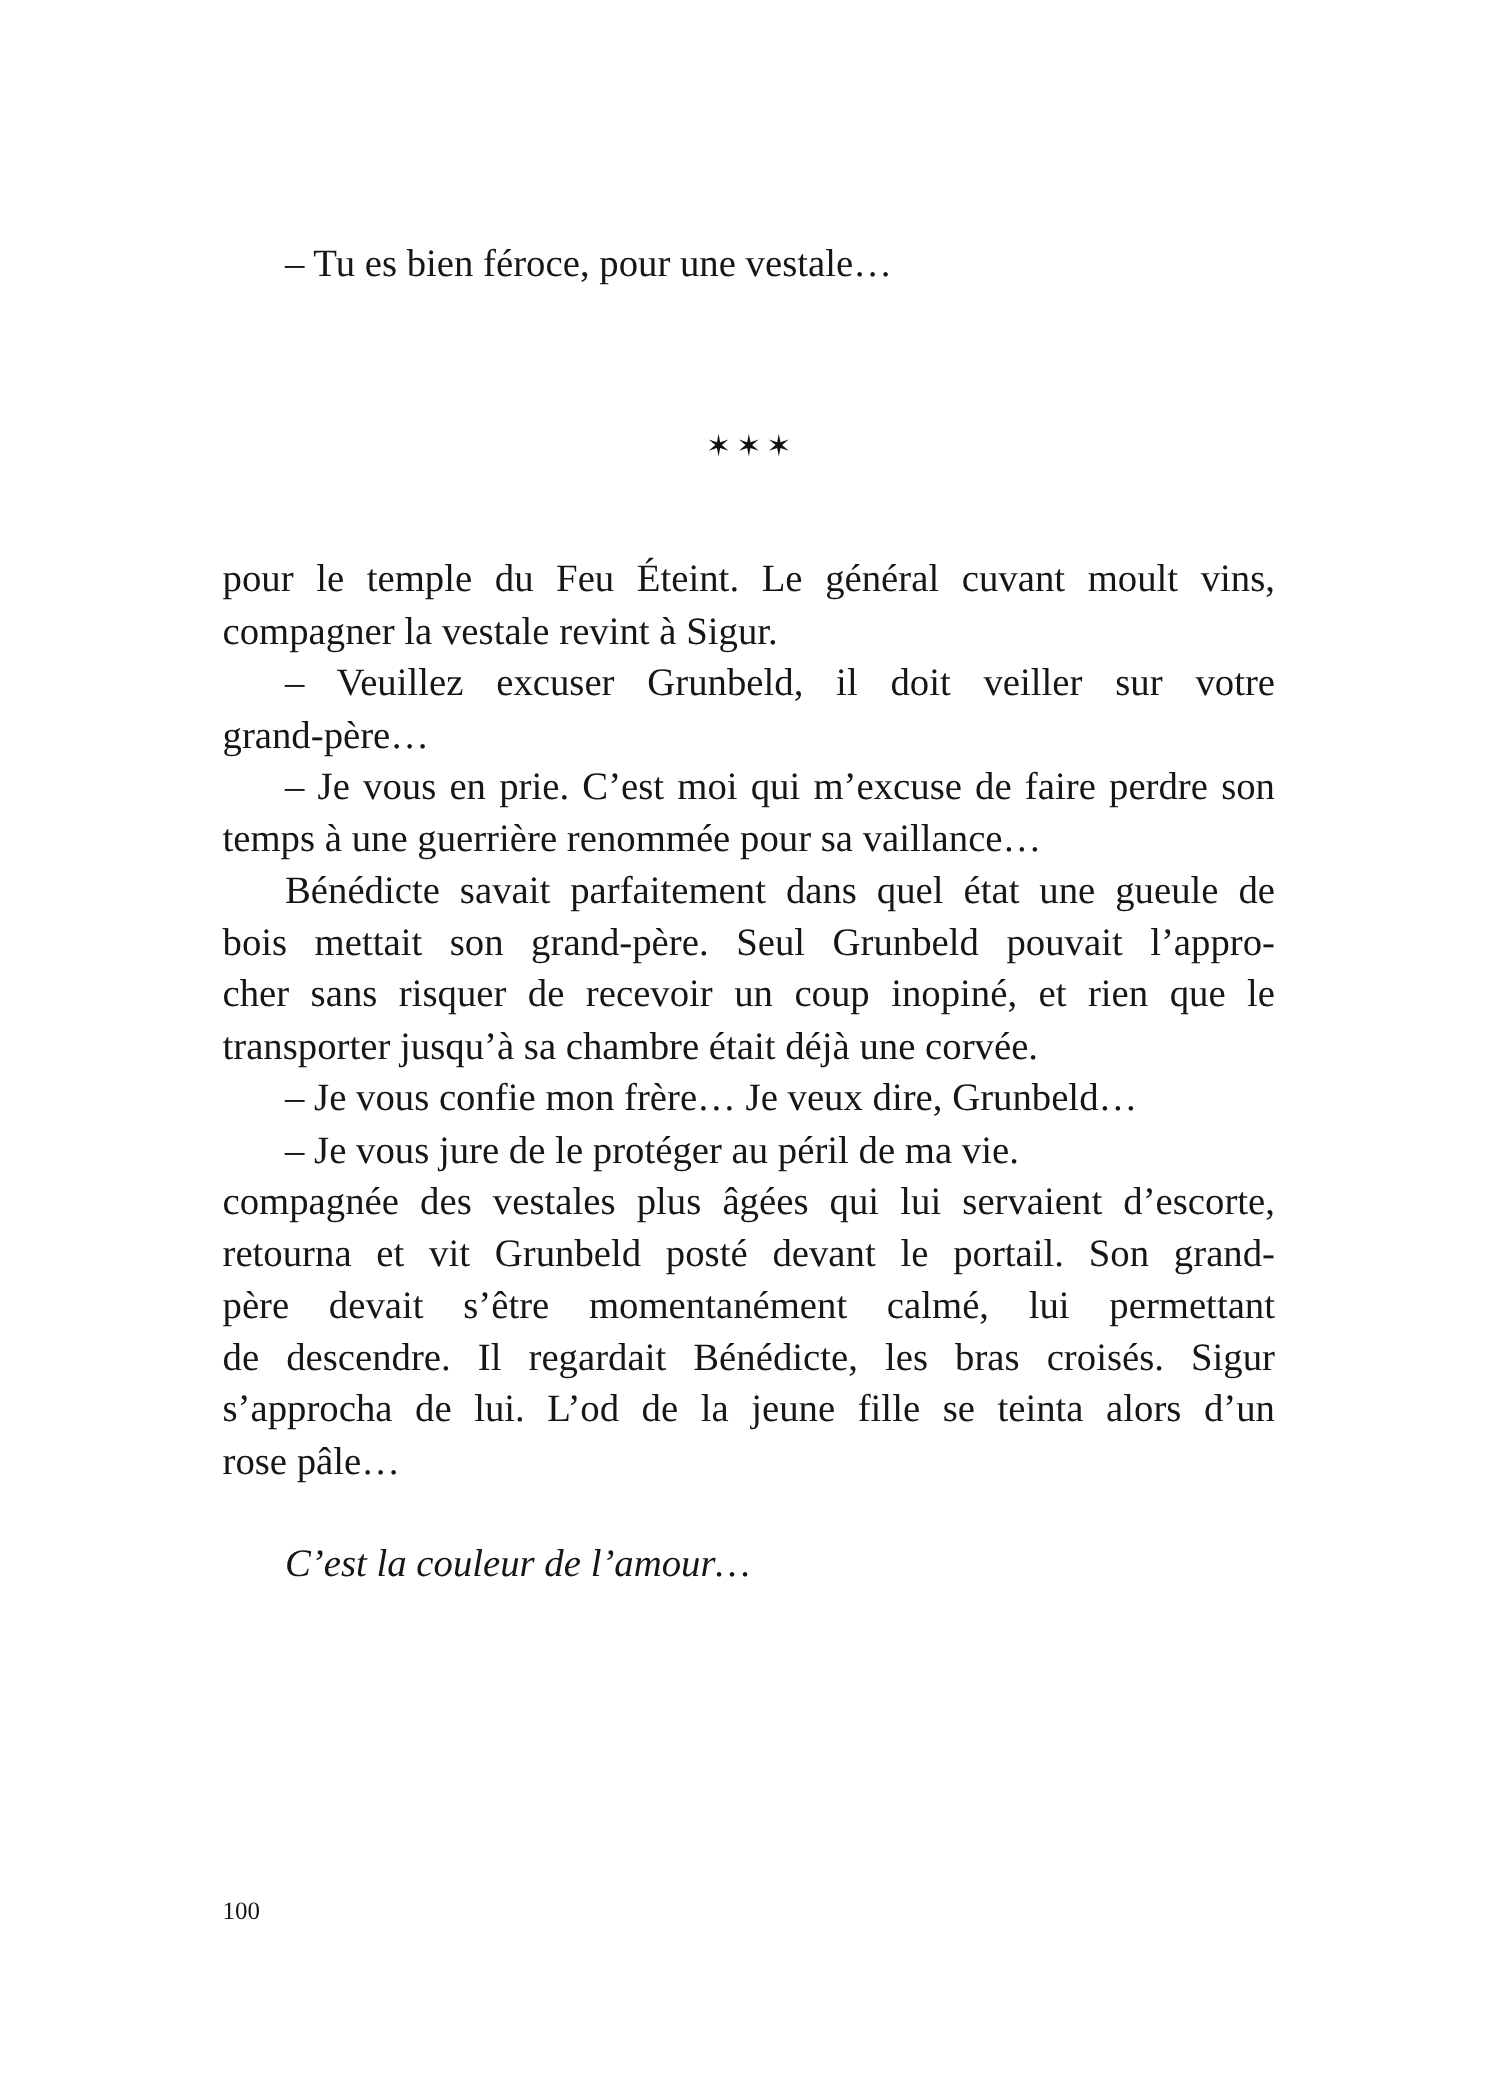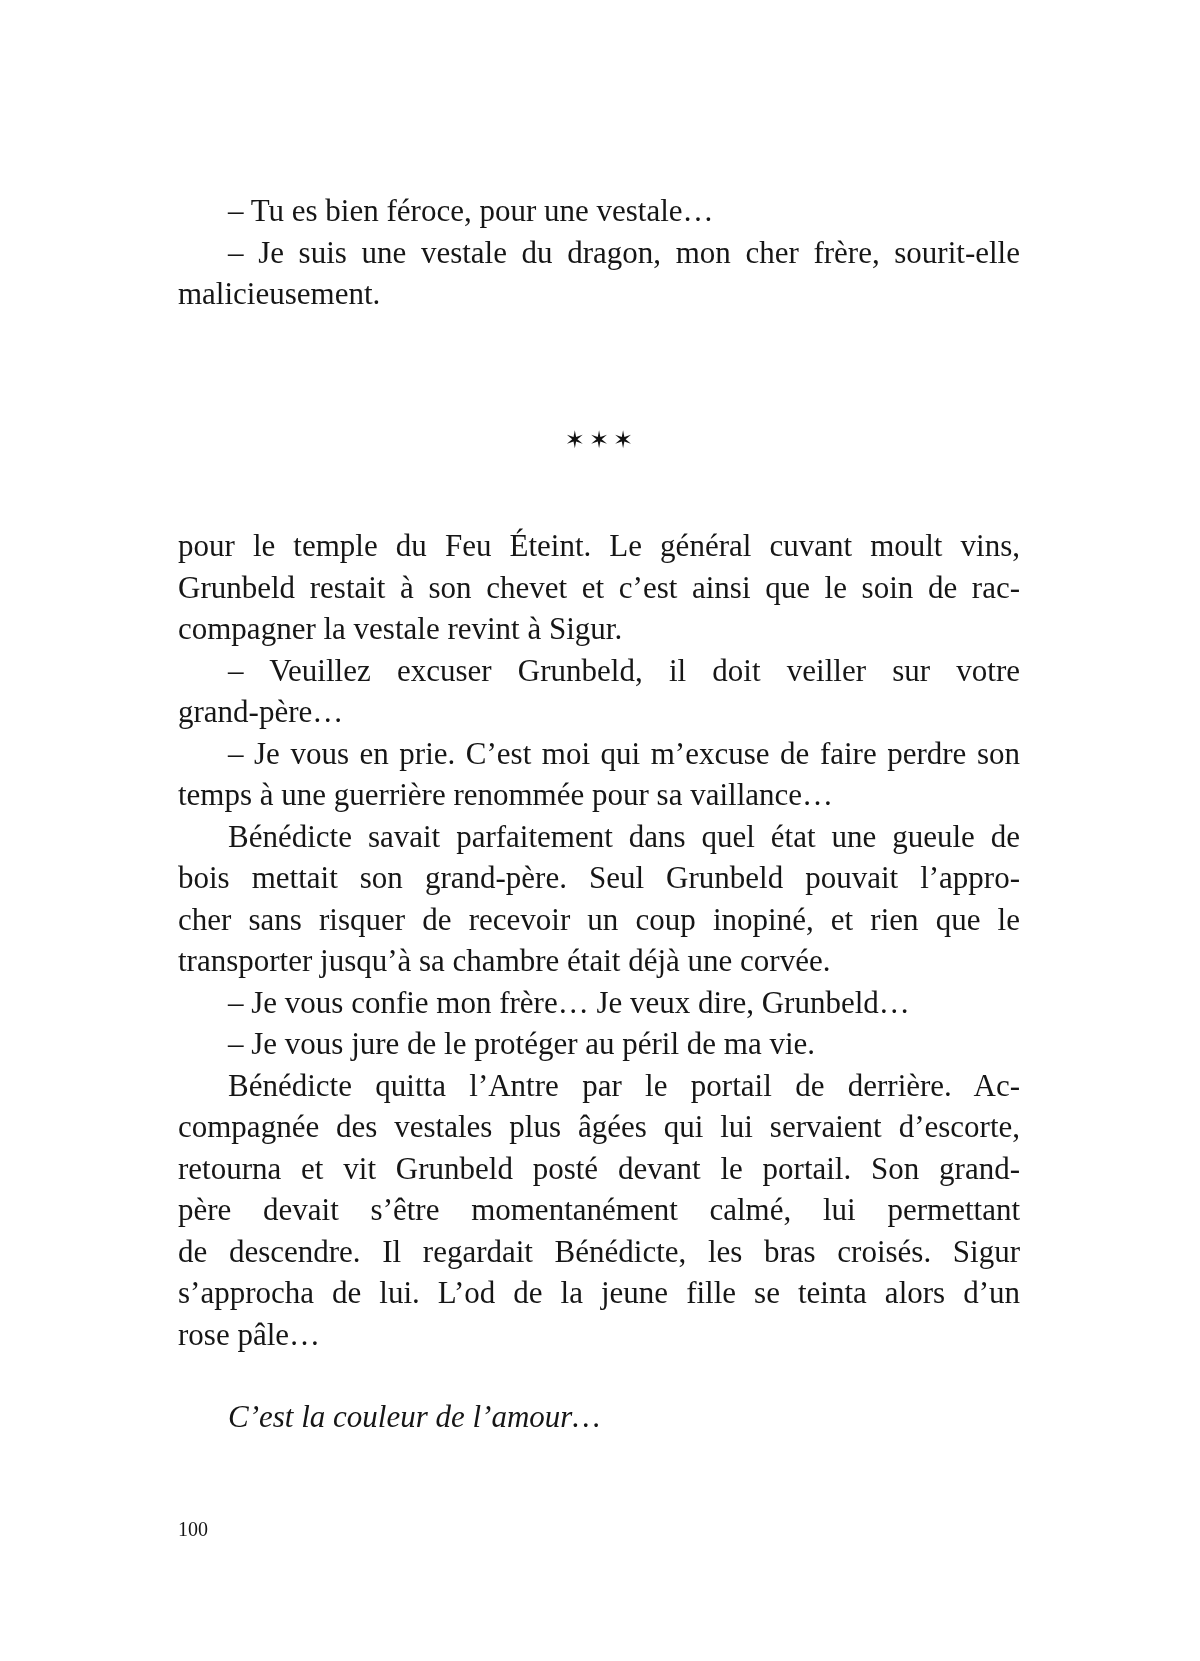--- a/index.html
+++ b/index.html
@@ -65,30 +65,25 @@
 </head>
 <body>
 
 <div class="page">
   <div class="text-col">
 
     <div class="para">
       <div class="line first last">– Tu es bien féroce, pour une vestale…</div>
     </div>
 
-    <div class="para">
-      <div class="line first">– Je suis une vestale du dragon, mon cher frère, sourit-elle</div>
-      <div class="line last">malicieusement.</div>
-    </div>
 
     <div class="scene-break">✶✶✶</div>
 
     <div class="para">
       <div class="line">pour le temple du Feu Éteint. Le général cuvant moult vins,</div>
-      <div class="line">Grunbeld restait à son chevet et c’est ainsi que le soin de rac-</div>
       <div class="line last">compagner la vestale revint à Sigur.</div>
     </div>
 
     <div class="para">
       <div class="line first">– Veuillez excuser Grunbeld, il doit veiller sur votre</div>
       <div class="line last">grand-père…</div>
     </div>
 
     <div class="para">
       <div class="line first">– Je vous en prie. C’est moi qui m’excuse de faire perdre son</div>
@@ -104,21 +99,20 @@
 
     <div class="para">
       <div class="line first last">– Je vous confie mon frère… Je veux dire, Grunbeld…</div>
     </div>
 
     <div class="para">
       <div class="line first last">– Je vous jure de le protéger au péril de ma vie.</div>
     </div>
 
     <div class="para">
-      <div class="line first">Bénédicte quitta l’Antre par le portail de derrière. Ac-</div>
       <div class="line">compagnée des vestales plus âgées qui lui servaient d’escorte,</div>
       <div class="line">retourna et vit Grunbeld posté devant le portail. Son grand-</div>
       <div class="line">père devait s’être momentanément calmé, lui permettant</div>
       <div class="line">de descendre. Il regardait Bénédicte, les bras croisés. Sigur</div>
       <div class="line">s’approcha de lui. L’od de la jeune fille se teinta alors d’un</div>
       <div class="line last">rose pâle…</div>
     </div>
 
     <div class="para italic">
       <div class="line first last">C’est la couleur de l’amour…</div>

